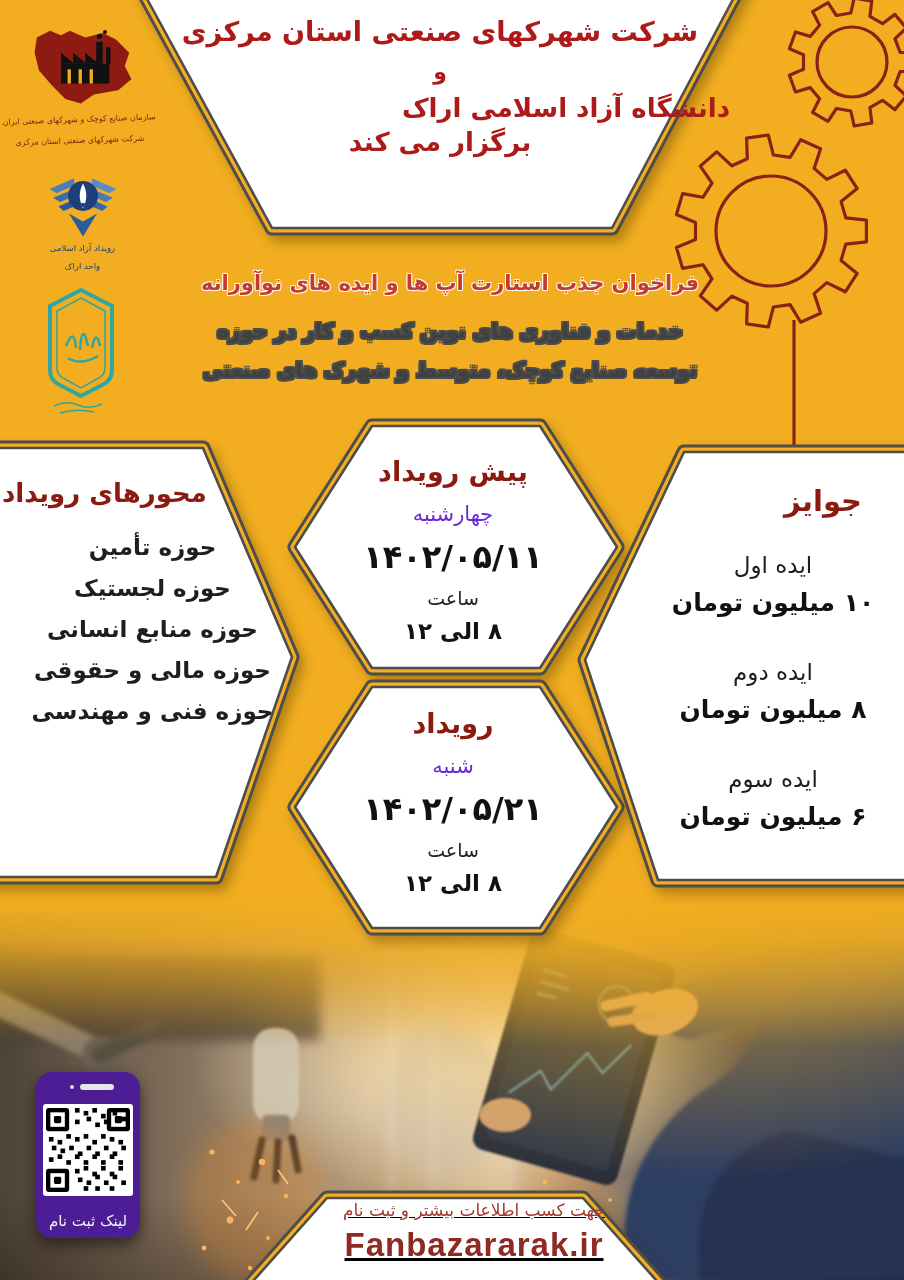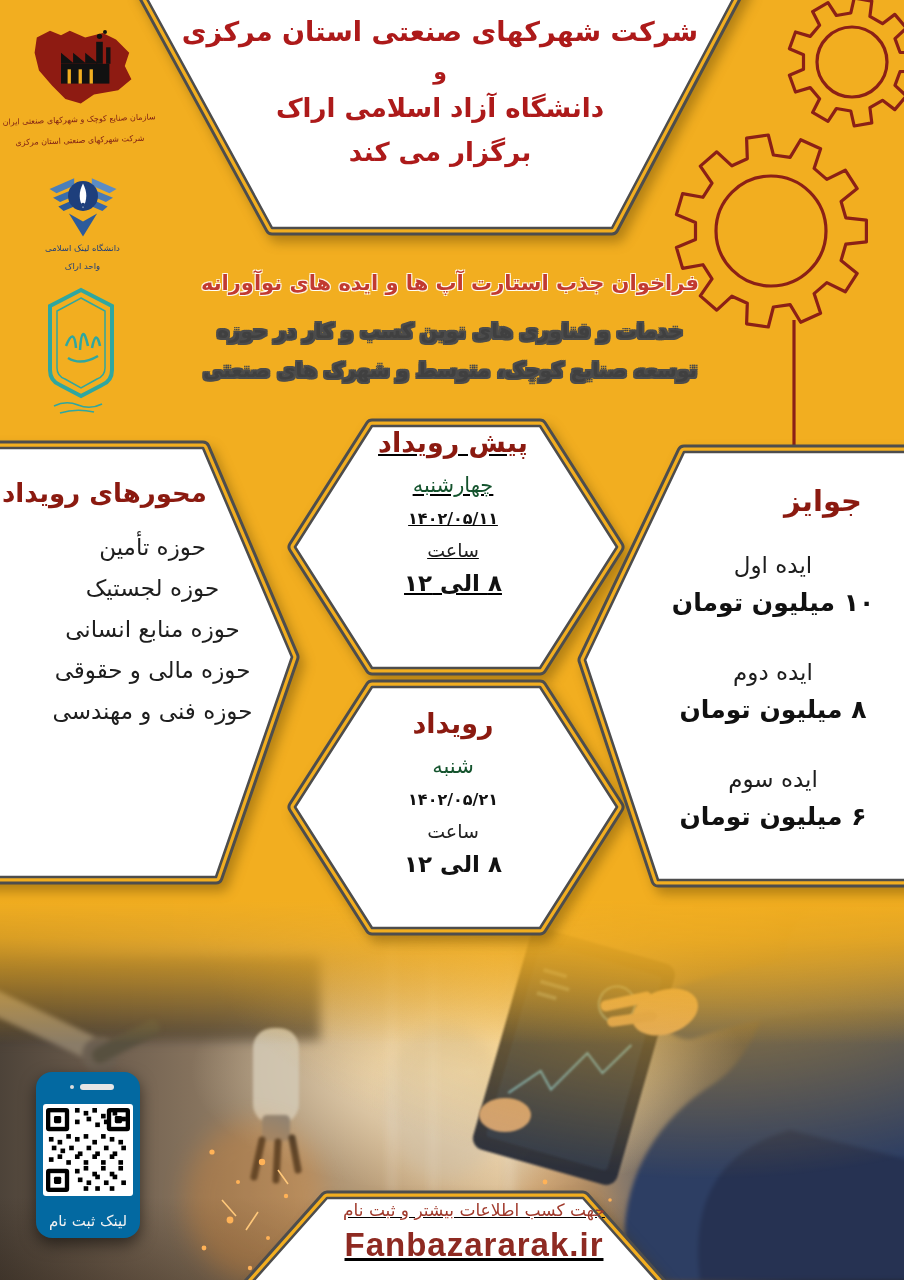--- a/index.html
+++ b/index.html
@@ -21,50 +21,50 @@
   .photo svg{position:absolute;left:0;top:0;}
   .photo-fade{position:absolute;inset:0;pointer-events:none;
     background:
       linear-gradient(180deg,#F2AE20 0%, rgba(242,174,32,.85) 10%, rgba(242,174,32,0) 38%),
       radial-gradient(ellipse at 78% 0%, rgba(242,174,32,.75), rgba(242,174,32,0) 52%);}
   
   .t{position:absolute;text-align:center;z-index:4;}
   .banner-text{left:150px;top:16px;width:580px;color:#AD1A1A;font-weight:bold;}
   .bl1{font-size:27px;margin-bottom:12px;}
   .bl2{font-size:22px;margin-bottom:9px;}
-  .bl3{font-size:26px;margin-bottom:14px;}
+  .bl3{font-size:26px;margin-bottom:4px;text-align:right;}
   .bl4{font-size:26px;}
   .callout{left:135px;top:271px;width:630px;}
   .co-red{color:#C23A30;font-size:21px;font-weight:bold;margin-bottom:24px;
     text-shadow:1px 1px 0 rgba(255,255,255,.85),-1px -1px 0 rgba(255,255,255,.85),1px -1px 0 rgba(255,255,255,.85),-1px 1px 0 rgba(255,255,255,.85);}
   .co-white{color:#404040;font-size:20px;font-weight:bold;margin-bottom:15px;
     text-shadow:2px 2px 0 #4c4c4c,-2px -2px 0 #4c4c4c,2px -2px 0 #4c4c4c,-2px 2px 0 #4c4c4c,0 2px 0 #4c4c4c,2px 0 0 #4c4c4c,0 -2px 0 #4c4c4c,-2px 0 0 #4c4c4c;}
   .topics{left:0;top:478px;width:305px;}
   .topics-title{color:#8B1A10;font-size:26px;font-weight:bold;margin-bottom:26px;position:relative;left:-48px;}
-  .topic{color:#1e1e1e;font-size:23px;font-weight:normal;margin-bottom:15px;text-align:center;}
+  .topic{color:#1e1e1e;font-size:23px;font-weight:bold;margin-bottom:15px;text-align:center;}
   .hex-text{left:298px;width:310px;}
-  .hx1{top:427px;text-decoration:underline;} .hx2{top:708px;}
+  .hx1{top:456px;} .hx2{top:708px;}
   .hx-title{color:#8B1A10;font-size:27px;font-weight:bold;margin-bottom:15px;}
-  .hx-day{color:#14532d;font-size:21px;margin-bottom:12px;}
-  .hx-date{color:#111;font-size:16px;font-weight:bold;margin-bottom:11px;}
+  .hx-day{color:#6d28d9;font-size:21px;margin-bottom:12px;}
+  .hx-date{color:#111;font-size:32px;font-weight:bold;margin-bottom:11px;}
   .hx-sl{color:#222;font-size:19px;margin-bottom:9px;}
   .hx-time{color:#111;font-size:23px;font-weight:bold;}
   .prizes{left:622px;top:484px;width:282px;}
   .pz-title{color:#8B1A10;font-size:29px;font-weight:bold;margin-bottom:34px;position:relative;left:60px;}
   .pz-rank{color:#1e1e1e;font-size:23px;margin-bottom:10px;position:relative;left:10px;}
   .pz-amount{color:#111;font-size:25px;font-weight:bold;margin-bottom:42px;position:relative;left:10px;}
   .footer{left:264px;top:1200px;width:420px;z-index:5;text-decoration:underline;}
   .ft-line{color:#A03A2C;font-size:17px;margin-bottom:6px;}
   .ft-site{color:#8E2A22;font-size:33px;font-weight:bold;font-family:"Liberation Sans",sans-serif;letter-spacing:1px;}
   
   .logo{position:absolute;z-index:4;}
   .logo-cap1{left:2px;top:110px;width:155px;color:#7E1D14;font-size:8px;line-height:2.6;transform:rotate(-2deg);}
   .logo-cap2{left:10px;top:240px;width:145px;color:#1F3D7A;font-size:8.5px;line-height:2.1;}
   
-  .phone{position:absolute;left:36px;top:1072px;width:104px;height:166px;background:#0369a1;
+  .phone{position:absolute;left:36px;top:1072px;width:104px;height:166px;background:#4c1d95;
          border-radius:16px;z-index:5;box-shadow:0 6px 16px rgba(0,0,0,.55);}
   .speaker-dot{position:absolute;left:34px;top:13px;width:4px;height:4px;border-radius:50%;background:#ddd;}
   .speaker-slit{position:absolute;left:44px;top:12px;width:34px;height:6px;border-radius:3px;background:#e6e6e6;}
   .qr-box{position:absolute;left:7px;top:32px;width:90px;height:92px;background:#fff;border-radius:3px;}
   .qr-box svg{position:absolute;left:3px;top:3px;}
   .phone-caption{position:absolute;bottom:8px;width:100%;text-align:center;color:#f2f2f2;font-size:15px;}
 </style>
 </head>
 <body>
 
@@ -209,21 +209,21 @@
     <path d="M22,46 L40,38 L40,46 L28,51 Z" fill="#2C5B9B"></path>
     <path d="M88,26 L60,14 L60,22 L80,31 Z" fill="#5C8CC4"></path>
     <path d="M84,36 L60,26 L60,34 L76,41 Z" fill="#4A7AB5"></path>
     <path d="M78,46 L60,38 L60,46 L72,51 Z" fill="#3868A8"></path>
     <circle cx="50" cy="34" r="17" fill="#1E3F7C"></circle>
     <path d="M50,20 C45,30 45,38 50,48 C55,38 55,30 50,20" fill="#fff"></path>
     <circle cx="50" cy="44" r="2.4" fill="#1E3F7C"></circle>
     <path d="M34,54 L50,80 L66,54 L50,63 Z" fill="#2C5B9B"></path>
   </svg>
   <div class="t logo-cap2" dir="rtl">
-    <div>دانشگاه لینک اسلامی</div>
+    <div>رویداد آزاد اسلامی</div>
     <div>واحد اراک</div>
   </div>
   <svg class="logo" style="left:36px;top:286px" width="90" height="135" viewBox="0 0 90 135">
     <path d="M45,4 L76,20 L76,84 Q76,95 66,99 L45,110 L24,99 Q14,95 14,84 L14,20 Z" fill="none" stroke="#2FA7A0" stroke-width="4"></path>
     <path d="M45,12 L69,25 L69,82 Q69,90 61,93 L45,102 L29,93 Q21,90 21,82 L21,25 Z" fill="none" stroke="#2FA7A0" stroke-width="1.5"></path>
     <path d="M30,60 Q38,40 40,62 M44,64 Q46,34 52,60 M56,62 Q60,42 64,60 M32,72 Q45,80 62,70" stroke="#2FA7A0" stroke-width="2.5" fill="none"></path>
     <path d="M18,120 Q30,114 42,119 T66,118 M24,127 Q40,122 58,126" stroke="#2FA7A0" stroke-width="1.6" fill="none"></path>
   </svg>
 
   <div class="t banner-text" dir="rtl">

